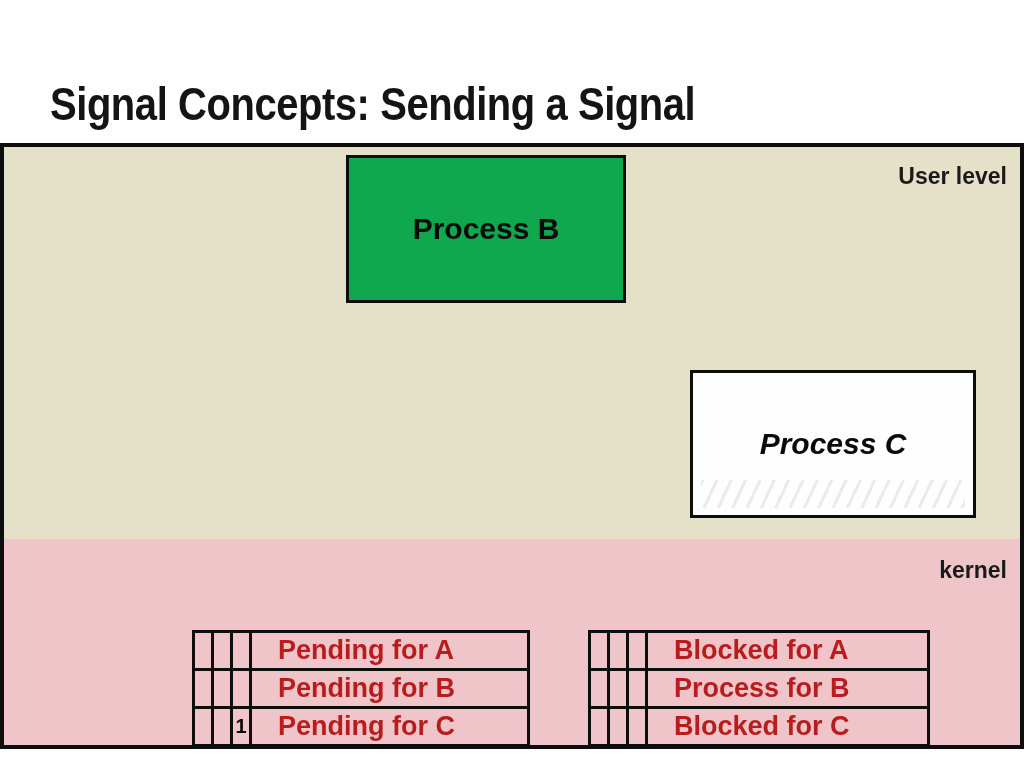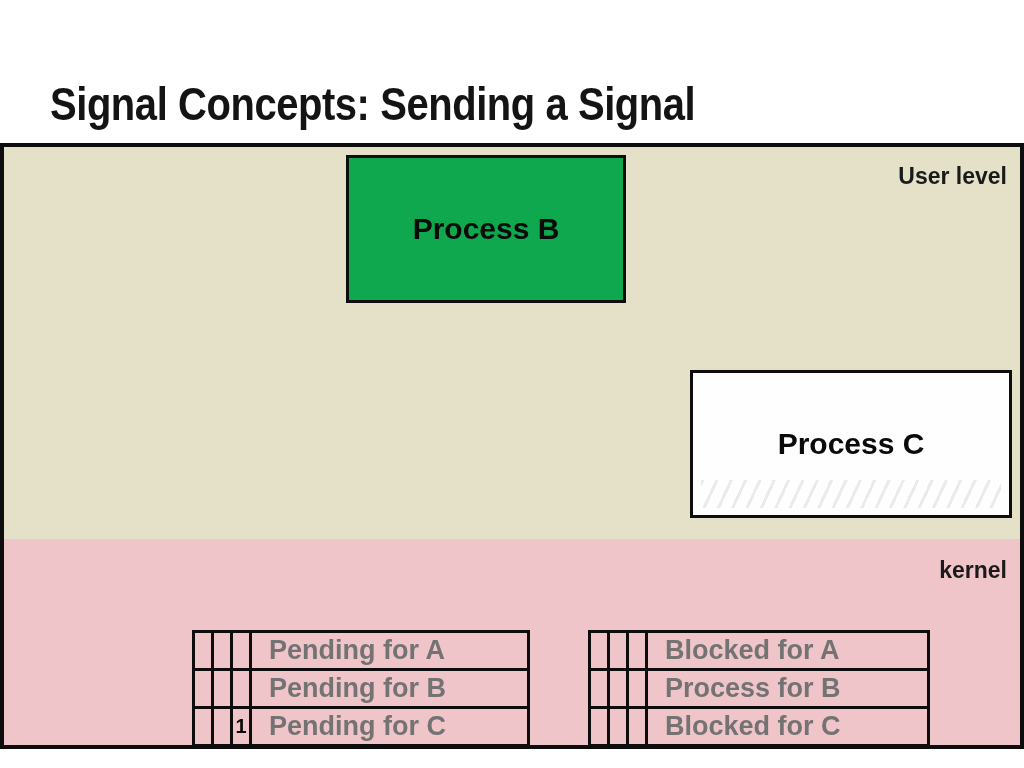--- a/index.html
+++ b/index.html
@@ -57,21 +57,21 @@
     align-items: center;
     justify-content: center;
   }
   .process-box .process-label {
     font-size: 30px;
     font-weight: 700;
     color: #0a0a0a;
   }
   .process-b { left: 346px; top: 143px; width: 280px; height: 148px; background: #10a84f; }
   .process-a { left: 26px;  top: 303px; width: 321px; height: 149px; background: #fefefe; }
-  .process-c { left: 690px; top: 358px; width: 322px; height: 148px; background: #fefefe; }
+  .process-c { left: 690px; top: 358px; width: 286px; height: 148px; background: #fefefe; font-style: italic; }
 
   
   .ghost {
     position: absolute;
     left: 8px; right: 8px; height: 28px;
     background: repeating-linear-gradient(
       115deg,
       rgba(150,148,135,0.18) 0px, rgba(150,148,135,0.18) 3px,
       rgba(255,255,255,0) 3px, rgba(255,255,255,0) 13px
     );
@@ -104,24 +104,24 @@
     align-items: center;
     justify-content: center;
     font-size: 20px;
     font-weight: 700;
     color: #0a0a0a;
   }
   .row-label-cell {
     flex: 1;
     display: flex;
     align-items: center;
-    padding-left: 17px;
+    padding-left: 26px;
     font-size: 27px;
     font-weight: 700;
-    color: #737373;
+    color: #b91c1c;
     white-space: nowrap;
     overflow: hidden;
   }
 </style>
 </head>
 <body>
 
 <div class="slide">
 
   <div class="slide-title">Signal Concepts: Sending a Signal</div>

